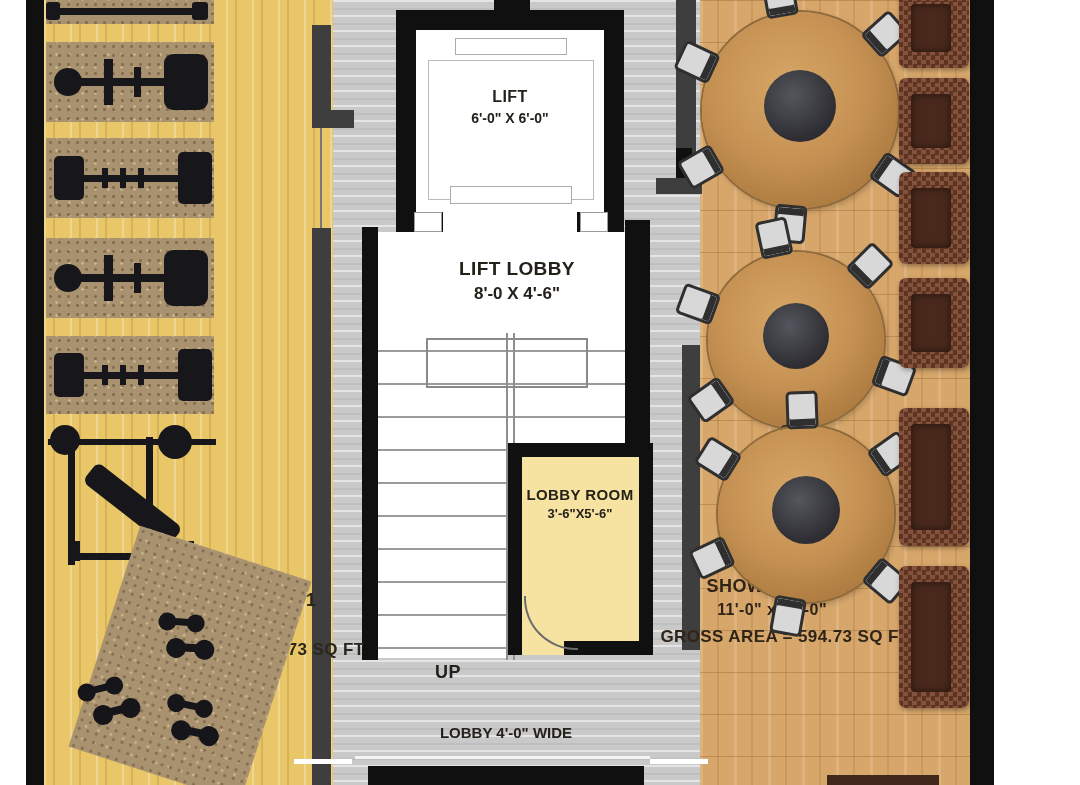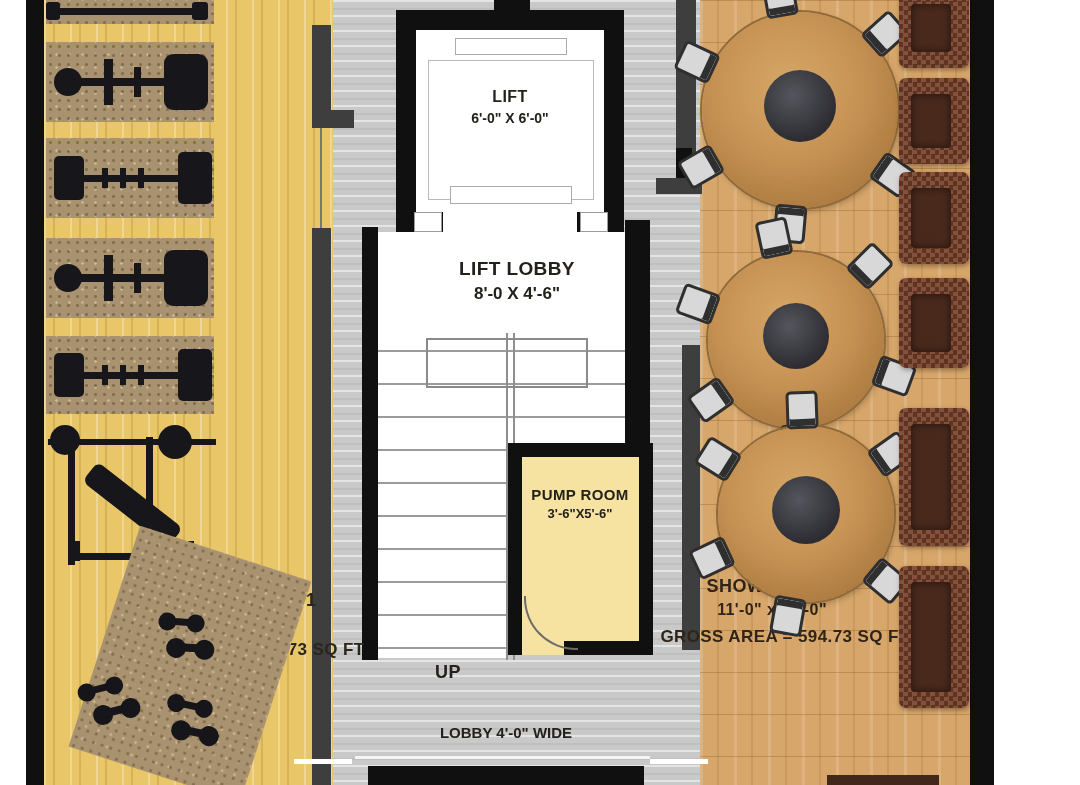--- a/index.html
+++ b/index.html
@@ -96,21 +96,21 @@
       <div class="tread" style="left:0;top:314px;width:128px;"></div>
       <div style="position:absolute;left:128px;top:0;width:2px;height:327px;background:#8f8f8f;"></div>
       <div style="position:absolute;left:135px;top:0;width:2px;height:327px;background:#8f8f8f;"></div>
       <div style="position:absolute;left:48px;top:5px;width:158px;height:46px;border:2px solid #8a8a8a;"></div>
     </div>
 
   <div class="abs wall" style="left:508px;top:443px;width:145px;height:212px;"></div>
   <div class="abs pump-floor" style="left:522px;top:457px;width:117px;height:184px;"></div>
   <div class="abs pump-floor" style="left:522px;top:630px;width:42px;height:25px;"></div>
   <div class="abs" style="left:524px;top:596px;width:52px;height:52px;border-left:2px solid #6b6b6b;border-bottom:2px solid #6b6b6b;border-radius:0 0 0 52px;"></div>
-  <div class="lbl b" style="left:580px;top:486px;font-size:15px;">PUMP ROOM</div>
+  <div class="lbl b" style="left:580px;top:486px;font-size:15px;">LOBBY ROOM</div>
   <div class="lbl" style="left:580px;top:507px;font-size:13px;font-weight:600;">3'-6"X5'-6"</div>
 
   <div class="lbl b" style="left:448px;top:662px;font-size:18px;">UP</div>
   <div class="lbl" style="left:506px;top:724px;font-size:15px;font-weight:600;">LOBBY 4'-0" WIDE</div>
   <div class="abs" style="left:355px;top:756px;width:295px;height:3px;background:#f4f4f4;"></div>
   <div class="abs" style="left:294px;top:759px;width:58px;height:5px;background:#ffffff;"></div>
   <div class="abs" style="left:650px;top:759px;width:58px;height:5px;background:#ffffff;"></div>
   <div class="abs wall" style="left:368px;top:766px;width:276px;height:19px;"></div>
 
   <div class="lbl b" style="left:245px;top:590px;font-size:18px;color:#2a261c;">SHOWROOM - 1</div>

